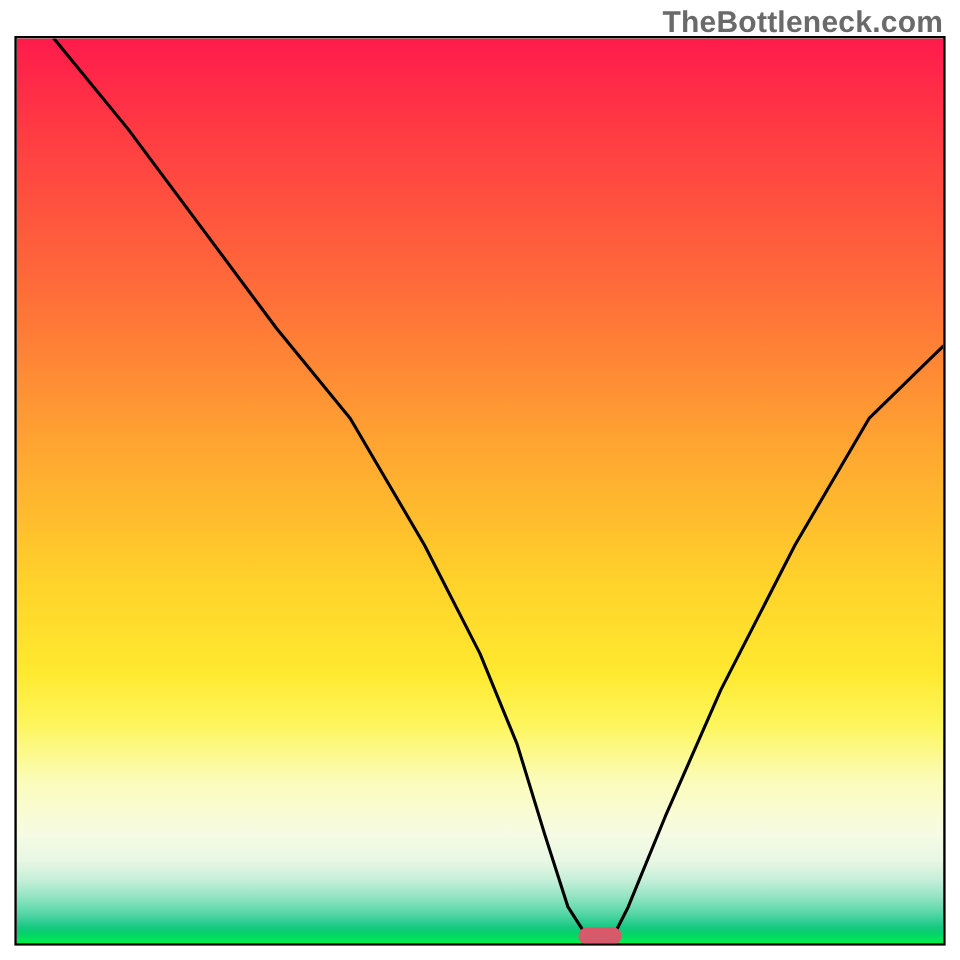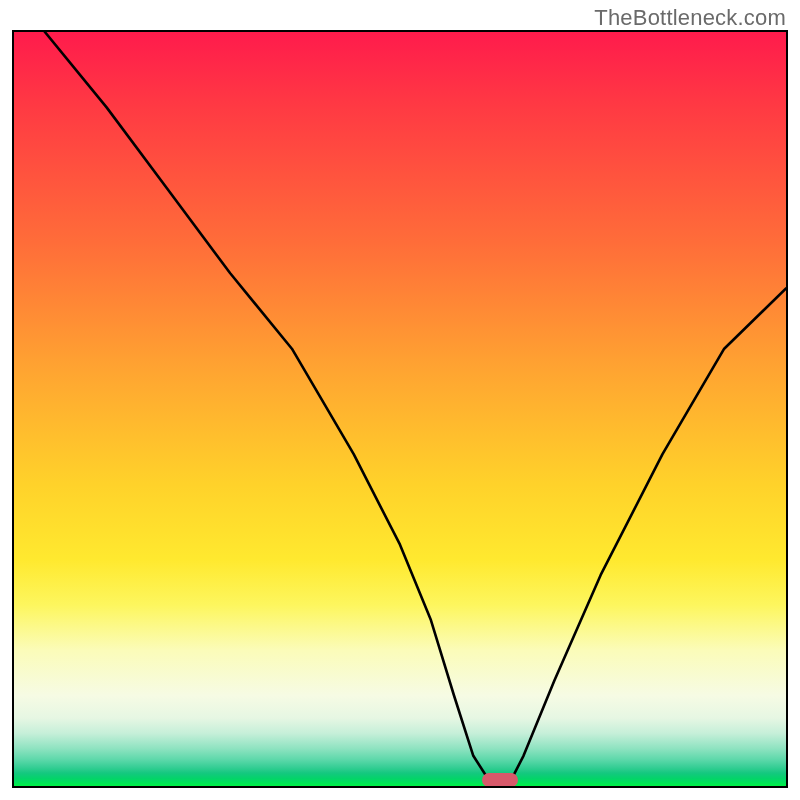--- a/index.html
+++ b/index.html
@@ -58,23 +58,23 @@
     width: 36px;
     height: 14px;
     border-radius: 8px;
     background: #d7596a;
     transform: translate(-50%, -50%);
   }
   .watermark {
     position: absolute;
     top: 5px;
     right: 14px;
-    font-size: 22px;
+    font-size: 25px;
     color: #6a6a6a;
-    font-weight: 400;
+    font-weight: 700;
     letter-spacing: 0.2px;
   }
 </style>
 </head>
 <body>
 
 <div class="watermark">TheBottleneck.com</div>
 
 <div class="frame">
 

